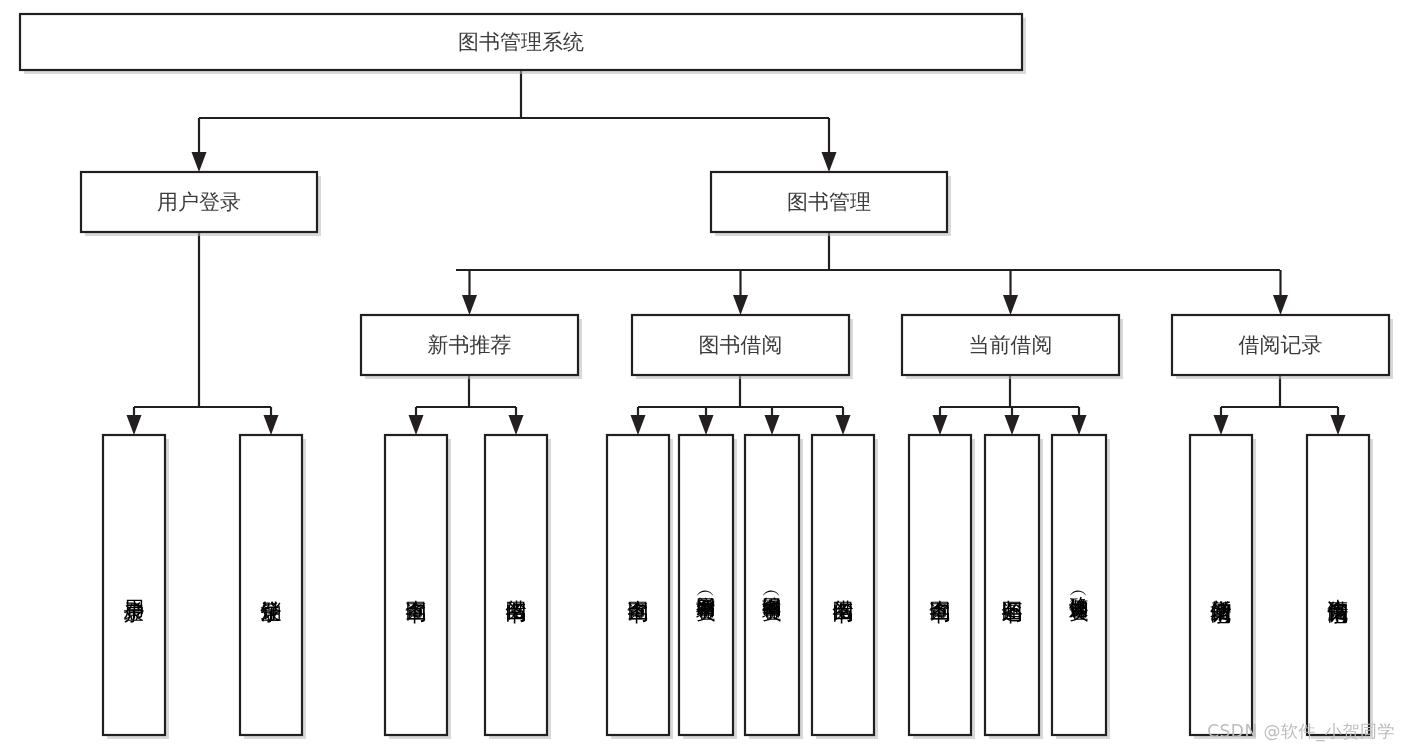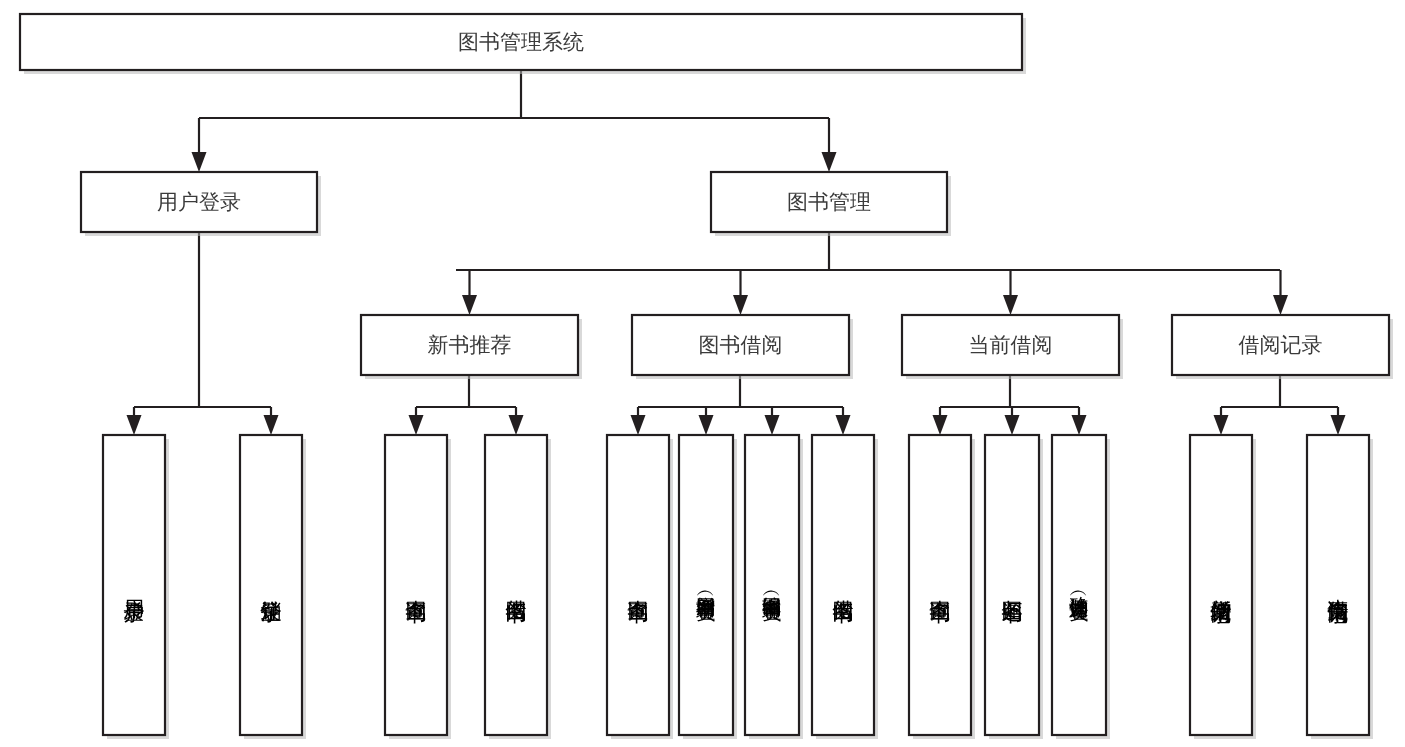--- a/index.html
+++ b/index.html
@@ -269,14 +269,15 @@
         <span class="leaf-label-v" style="font-size: 19px;">确认归还（管理员）</span>
       </div>
       <div class="leaf-label-wrap" style="left: 1190px; top: 435px; width: 62px; height: 300px;">
         <span class="leaf-label-v">新增借阅记录</span>
       </div>
       <div class="leaf-label-wrap" style="left: 1307px; top: 435px; width: 62px; height: 300px;">
         <span class="leaf-label-v">查询借阅记录</span>
       </div>
     </div>
 
+  <div class="watermark">CSDN @软件_小贺同学</div>
 
 </div>
 
 </body></html>

